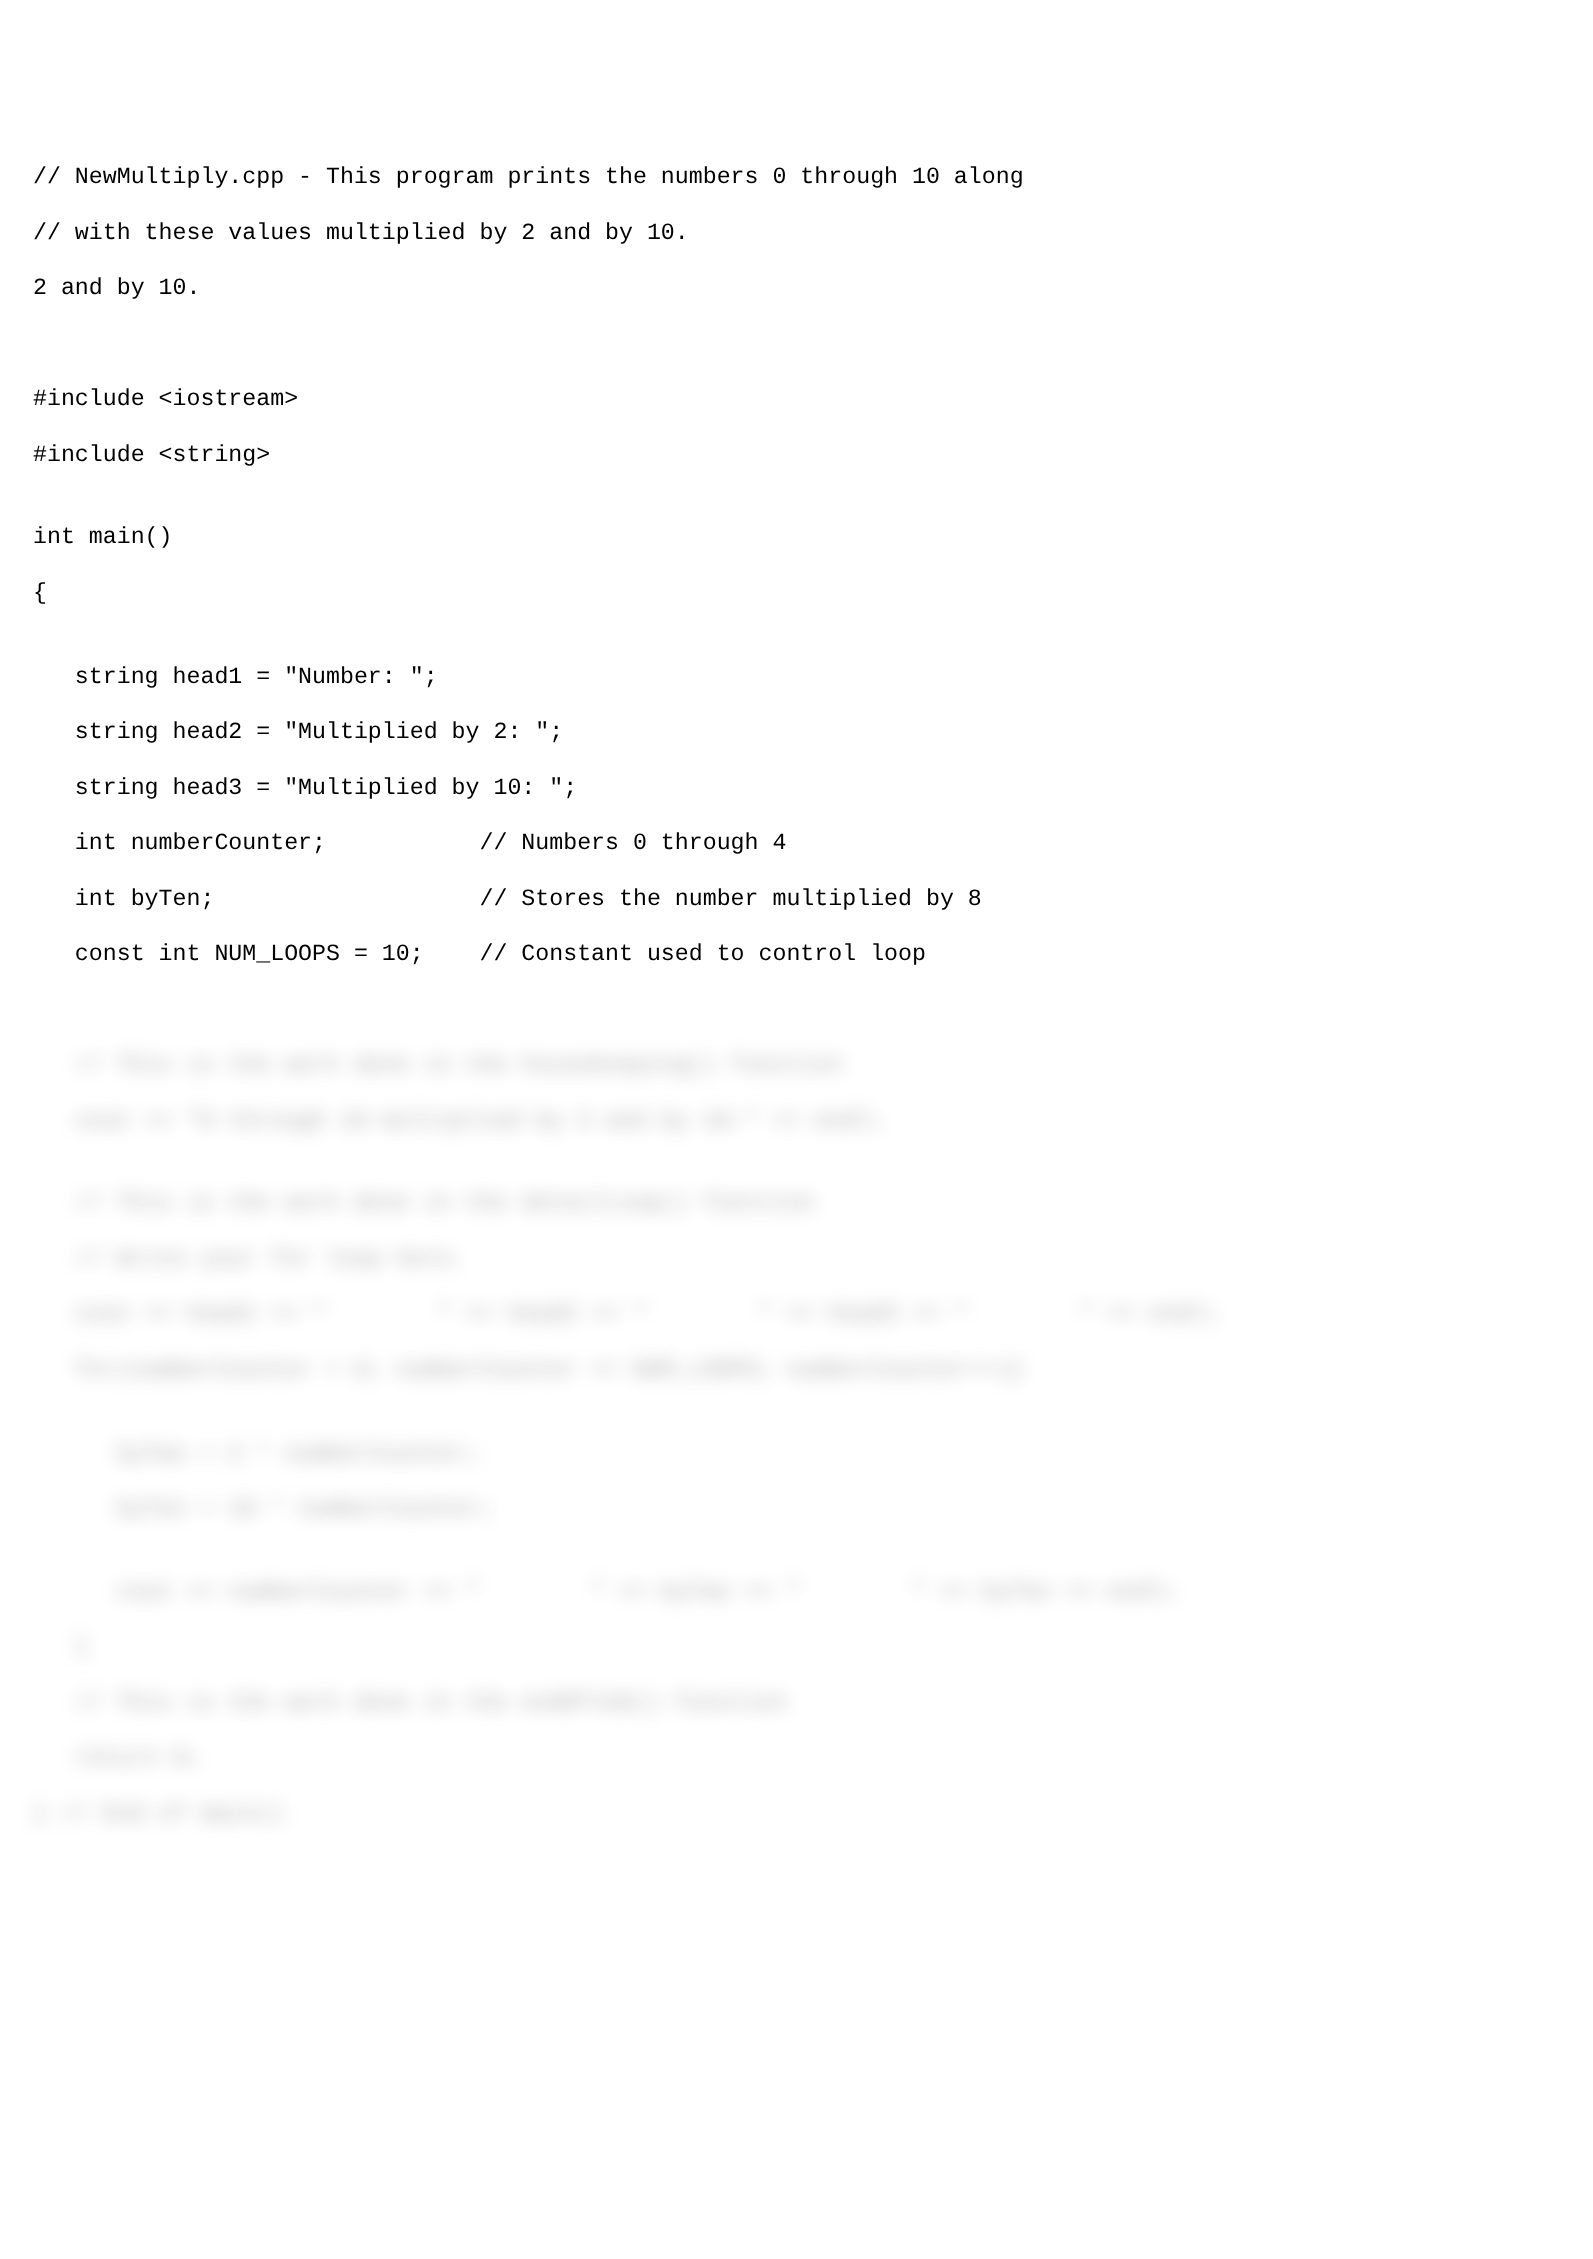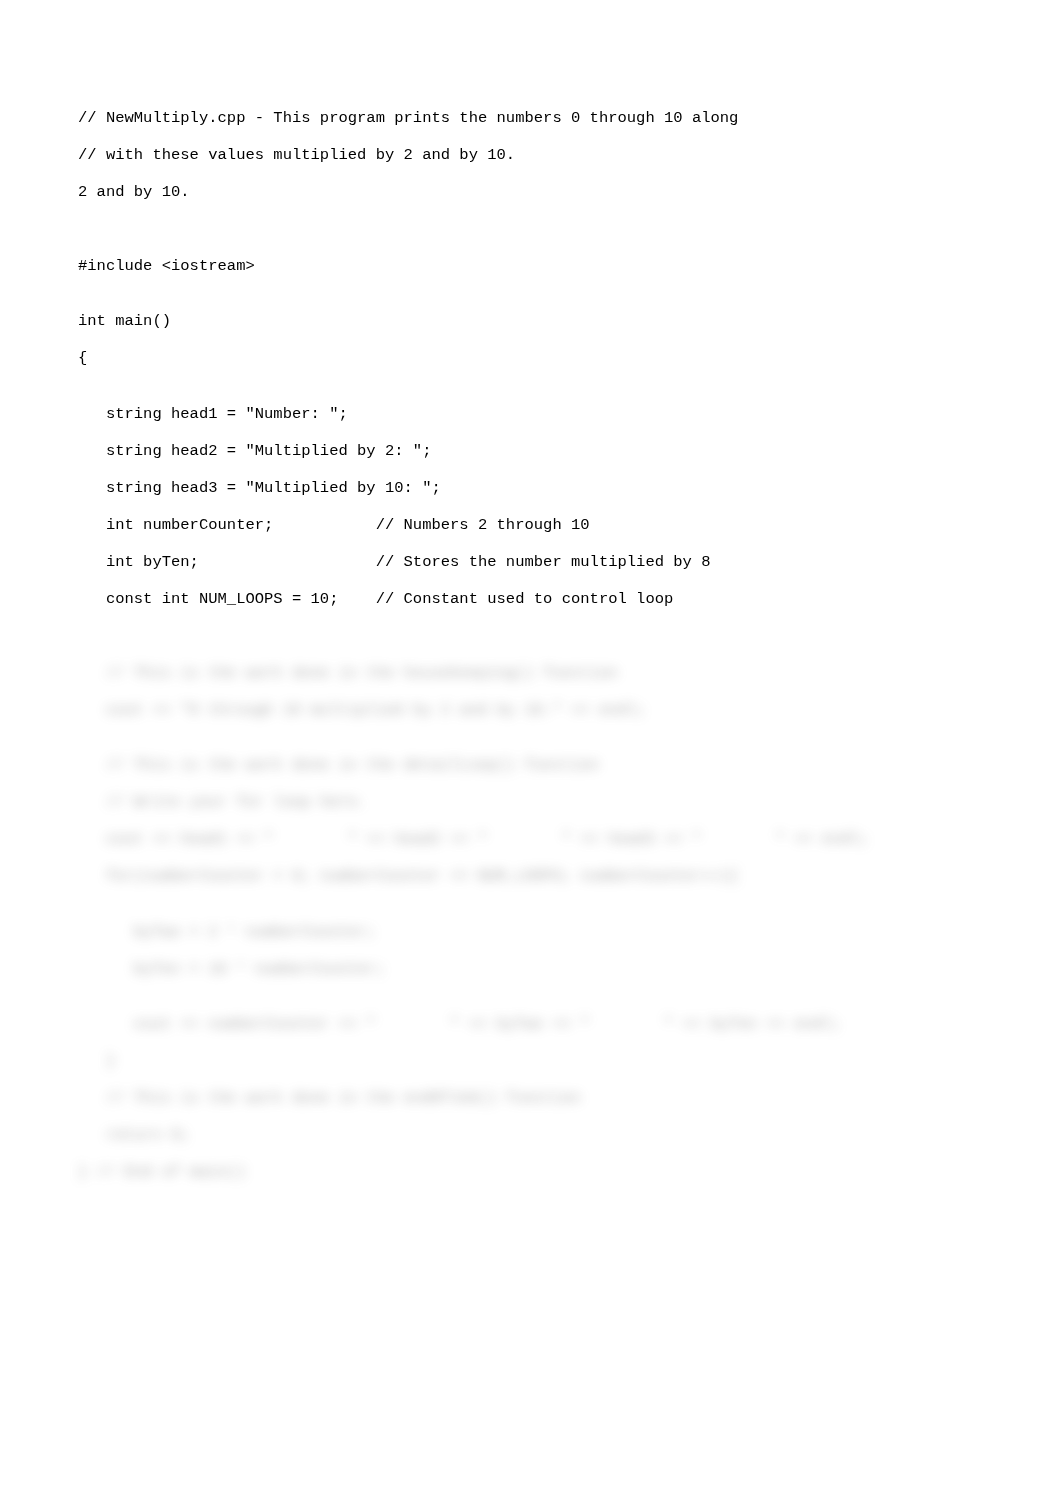--- a/index.html
+++ b/index.html
@@ -4,21 +4,21 @@
 <style>
   html, body {
     margin: 0;
     padding: 0;
     background: #ffffff;
     width: 1062px;
     height: 1506px;
     overflow: hidden;
   }
   .page {
-    padding: 90px 50px 50px 78px;
+    padding: 90px 50px 50px 22px;
     font-family: "Courier New", Courier, monospace;
     font-size: 15.5px;
     line-height: 18.5px;
     color: #000000;
     white-space: pre;
   }
   .blur-section {
     filter: blur(6px);
     opacity: 0.65;
     color: #7a7a7a;
@@ -27,28 +27,29 @@
 </head>
 <body>
 
 <div class="page">
 <div>// NewMultiply.cpp - This program prints the numbers 0 through 10 along</div>
 <div>// with these values multiplied by 2 and by 10.</div>
 <div>2 and by 10.</div>
 <div></div>
 <div></div>
 <div>#include &lt;iostream&gt;</div>
+<div>#include &lt;string&gt;</div>
 <div></div>
 <div>int main()</div>
 <div>{</div>
 <div></div>
 <div>   string head1 = "Number: ";</div>
 <div>   string head2 = "Multiplied by 2: ";</div>
 <div>   string head3 = "Multiplied by 10: ";</div>
-<div>   int numberCounter;           // Numbers 2 through 10</div>
+<div>   int numberCounter;           // Numbers 0 through 4</div>
 <div>   int byTen;                   // Stores the number multiplied by 8</div>
 <div>   const int NUM_LOOPS = 10;    // Constant used to control loop</div>
 <div></div>
 <div class="blur-section">
 <div>   // This is the work done in the housekeeping() function</div>
 <div>   cout &lt;&lt; "0 through 10 multiplied by 2 and by 10." &lt;&lt; endl;</div>
 <div></div>
 <div>   // This is the work done in the detailLoop() function</div>
 <div>   // Write your for loop here.</div>
 <div>   cout &lt;&lt; head1 &lt;&lt; "        " &lt;&lt; head2 &lt;&lt; "        " &lt;&lt; head3 &lt;&lt; "        " &lt;&lt; endl;</div>

